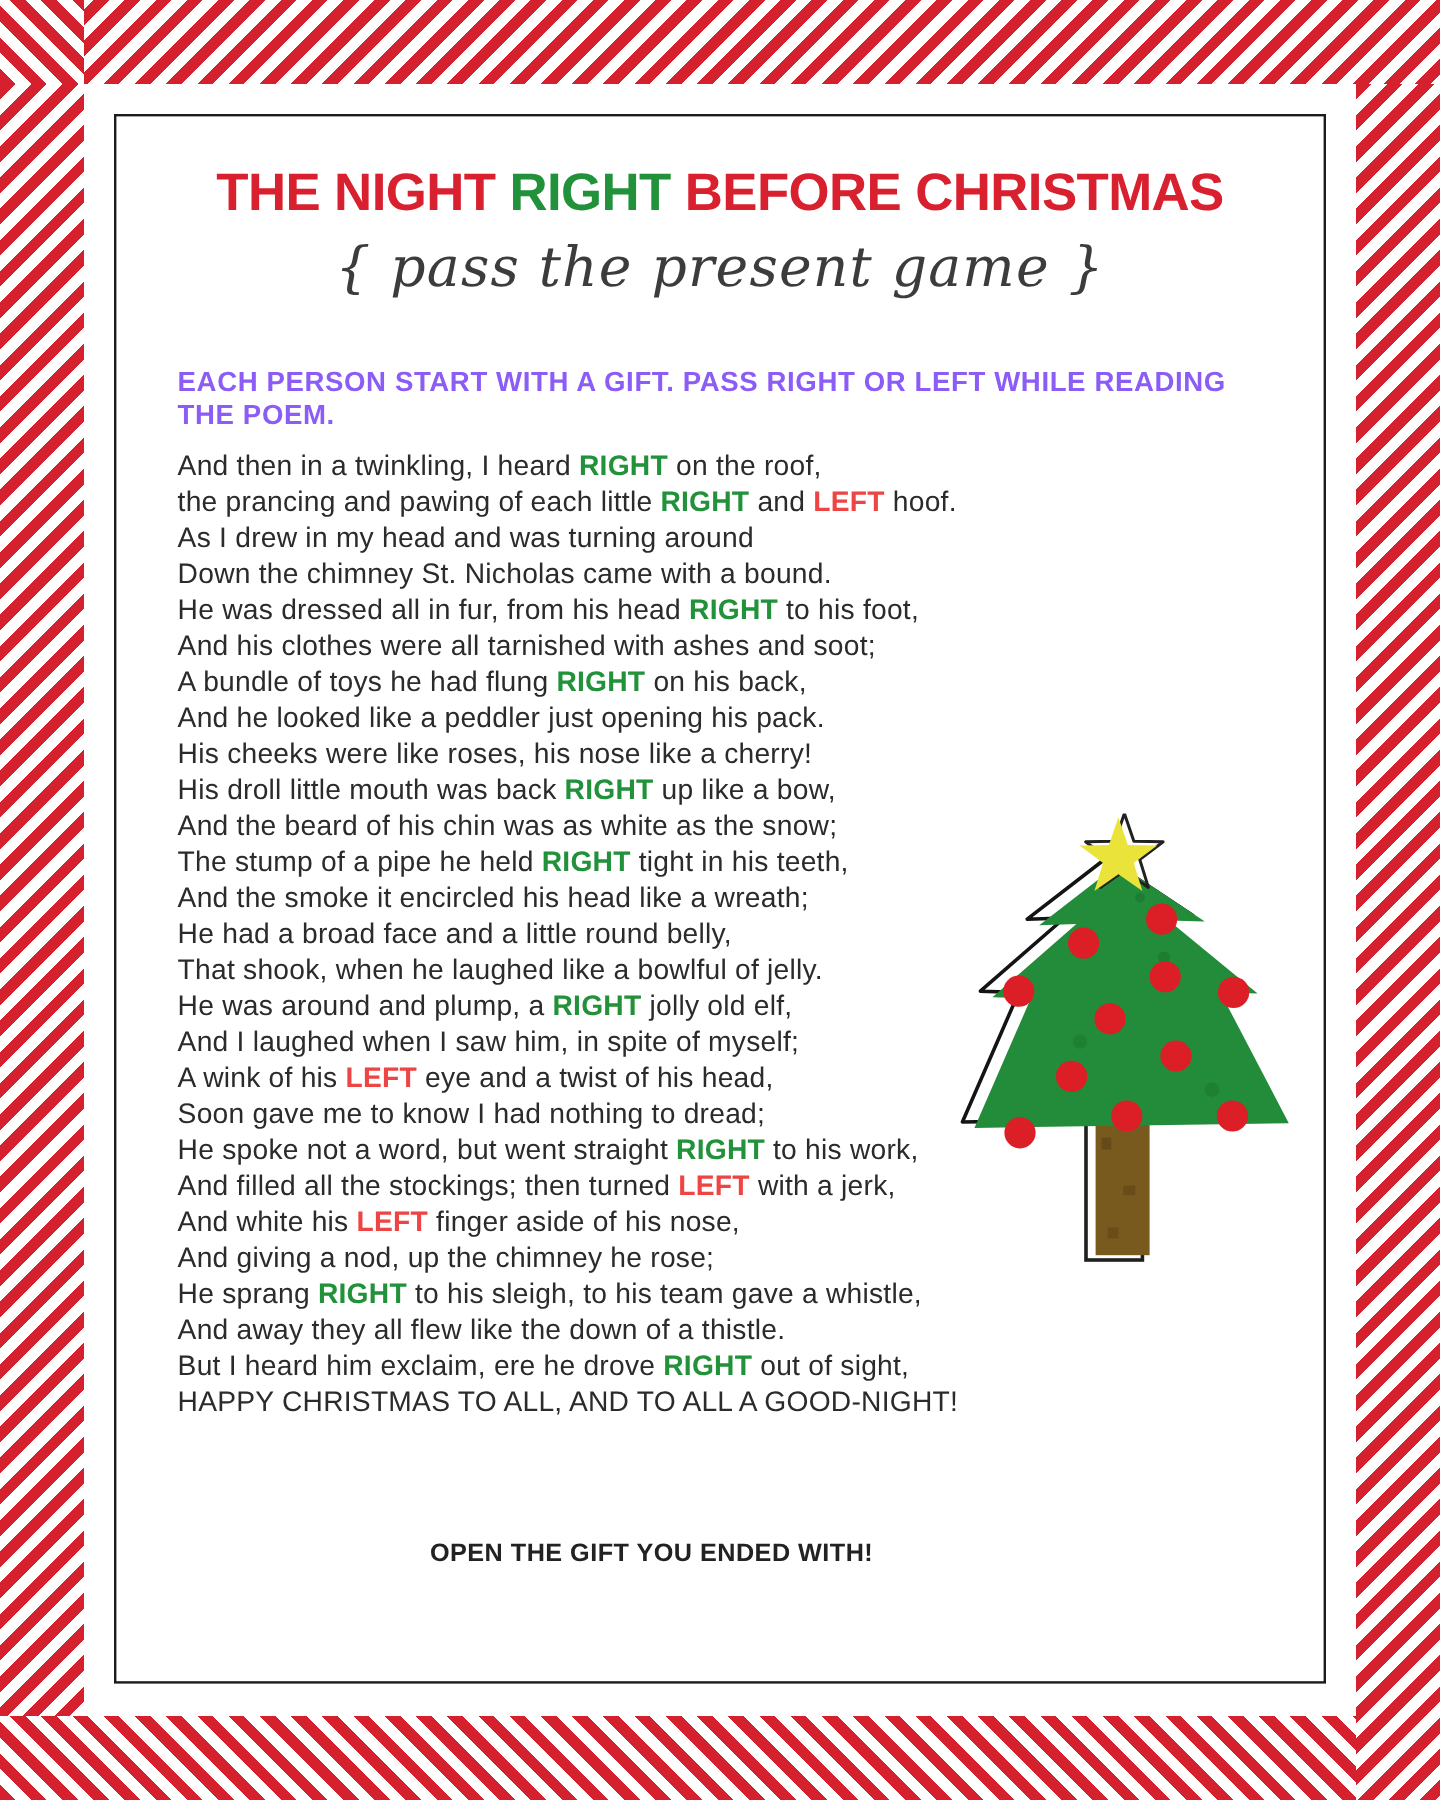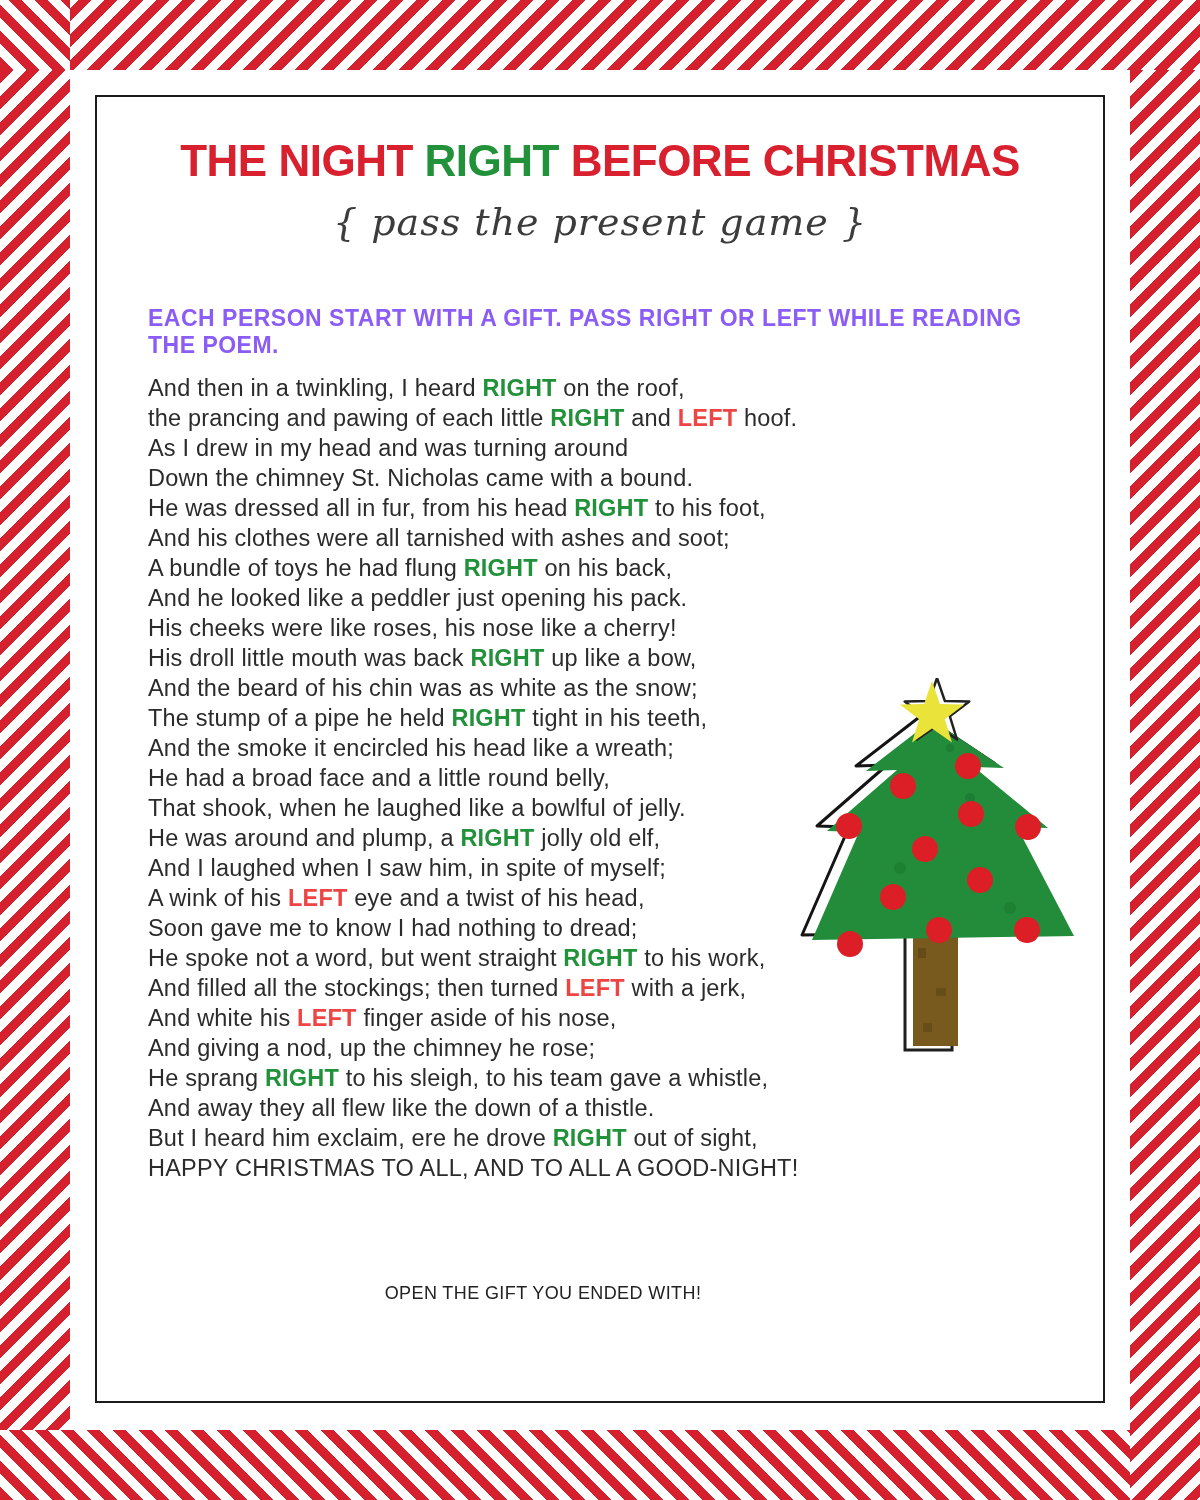--- a/index.html
+++ b/index.html
@@ -18,33 +18,33 @@
 
   
   .page{position:absolute;left:95px;top:95px;width:1010px;height:1308px;background:#ffffff;
         border:2.5px solid #1b1b1b;box-sizing:border-box;padding-left:35px;}
 
   .doc-header{position:absolute;left:0;top:38px;width:100%;text-align:center;}
   .doc-title{margin:0;font-size:44px;line-height:52px;font-weight:bold;letter-spacing:-0.5px;}
   .doc-title .accent-red{color:#d9202f;}
   .doc-title .accent-green{color:#21913a;}
   .doc-subtitle{margin:4px 0 0 0;font-family:"DejaVu Serif",serif;font-style:italic;
-        font-size:38px;line-height:62px;color:#3c3c3c;font-weight:normal;letter-spacing:1px;}
+        font-size:46px;line-height:62px;color:#3c3c3c;font-weight:normal;letter-spacing:1px;}
 
   .instruction{position:absolute;left:51px;top:208px;width:900px;
         font-size:23px;font-weight:bold;color:#8b5cf6;letter-spacing:0.5px;}
 
   .poem{position:absolute;left:51px;top:276px;width:810px;color:#2b2b2b;
         font-size:23.5px;line-height:30px;letter-spacing:0.2px;}
   .poem-line{white-space:nowrap;}
   .accent-green{color:#21913a;font-weight:bold;}
   .accent-red{color:#ef4444;font-weight:bold;}
 
   .footer-note{position:absolute;left:51px;top:1186px;width:790px;text-align:center;
-        font-size:18px;font-weight:normal;color:#222222;letter-spacing:0.4px;}
+        font-size:21px;font-weight:bold;color:#222222;letter-spacing:0.4px;}
 
   
   .tree-wrap{position:absolute;left:790px;top:678px;width:300px;height:392px;}
 </style>
 </head>
 <body>
 
 <div id="root">
 
   <div class="stripe stripe-fwd stripe-top"></div>

